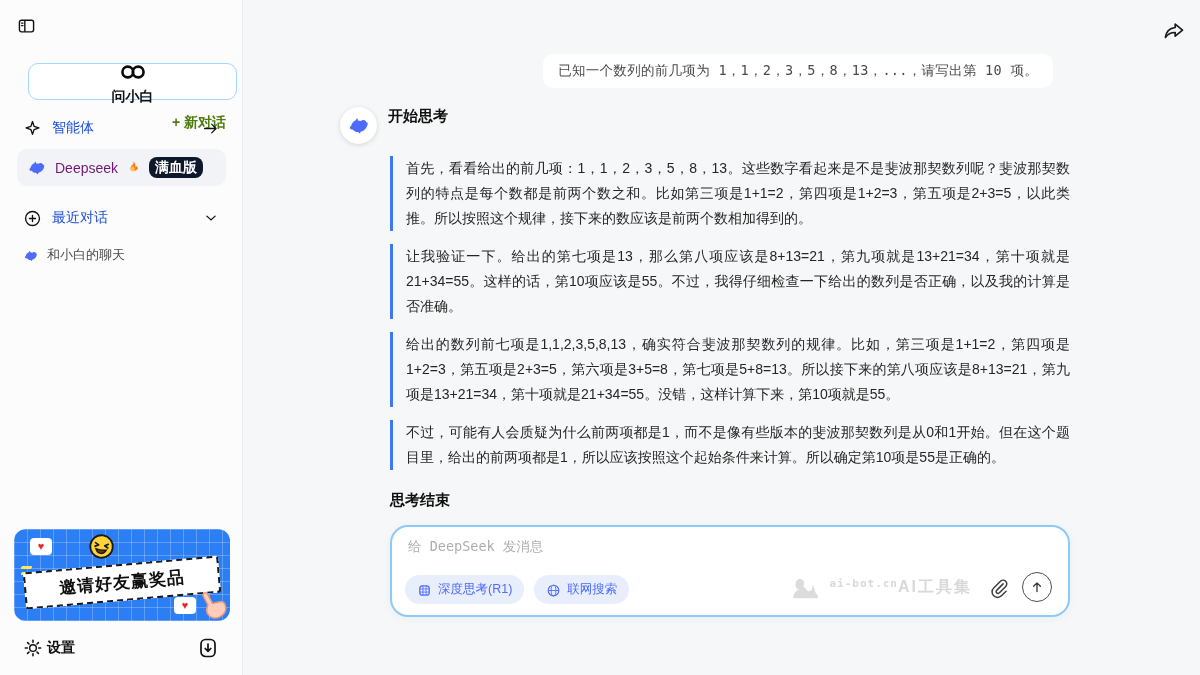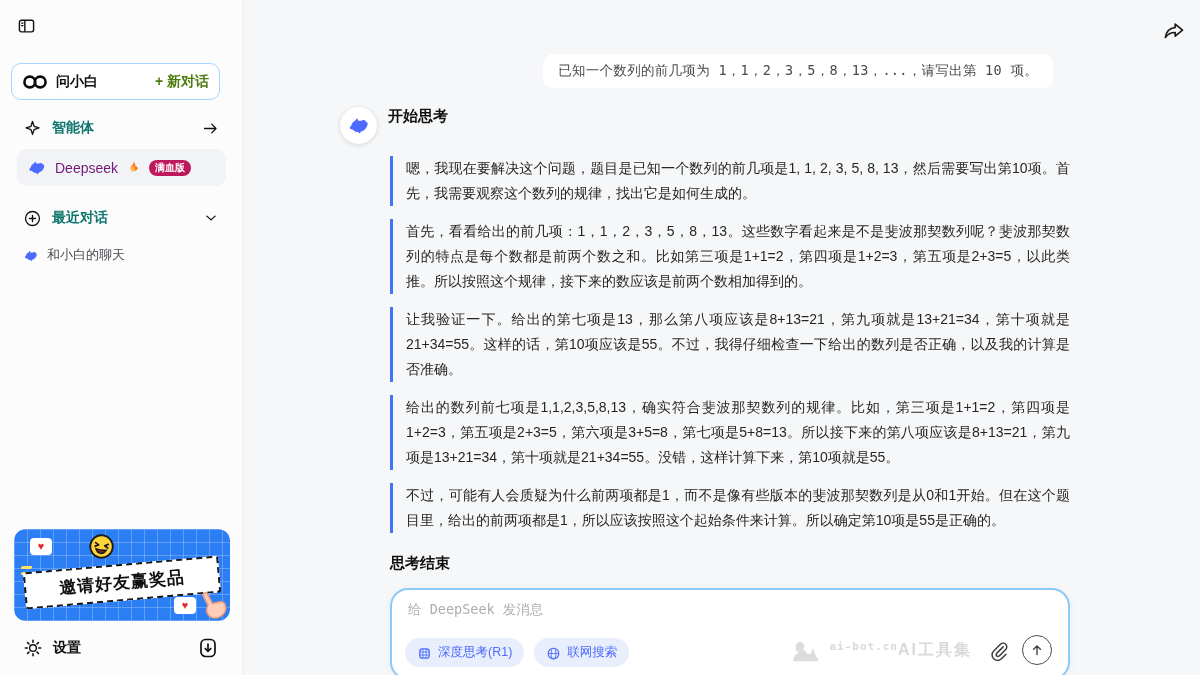--- a/index.html
+++ b/index.html
@@ -12,42 +12,42 @@
   }
   svg { display:block; }
 
   
   .sidebar {
     position:absolute; left:0; top:0; width:243px; height:675px;
     background:#fcfcfd; border-right:1px solid #ededf0;
   }
   .toggle-btn { position:absolute; left:16px; top:16px; width:21px; height:20px; cursor:pointer; }
   .brand-card {
-    position:absolute; left:11px; top:63px; width:209px; height:37px;
+    position:absolute; left:28px; top:63px; width:209px; height:37px;
     background:#fff; border:1px solid #a5d6ff; border-radius:10px;
-    display:flex; align-items:center; gap:8px; padding:0 10px; cursor:pointer;
+    display:flex; align-items:center; gap:8px; padding:0 10px; cursor:pointer;flex-direction:column;
   }
   .brand-logo { width:26px; height:16px; }
   .brand-name { font-size:14px; font-weight:700; color:#111; }
   .new-chat { margin-left:auto; color:#4d7c0f; font-size:14px; font-weight:700; cursor:pointer; }
   .side-row {
     position:absolute; left:17px; width:209px; height:32px;
     display:flex; align-items:center; gap:10px; padding:0 6px; cursor:pointer;
   }
-  .side-row .lbl { font-size:14px; font-weight:700; color:#0f766e; }
+  .side-row .lbl { font-size:14px; font-weight:400; color:#1d4ed8; }
   .side-row .tail { margin-left:auto; }
   .agents-row { top:112px; }
   .deepseek-row {
     position:absolute; left:17px; top:149px; width:209px; height:37px;
     background:#f2f3f6; border-radius:10px;
     display:flex; align-items:center; gap:8px; padding:0 10px; cursor:pointer;
   }
   .deepseek-label { font-size:14px; color:#701a75; }
   .badge-red {
-    background:#be185d; color:#fff; font-size:10px; font-weight:700;
+    background:#0f172a; color:#fff; font-size:14px; font-weight:700;
     padding:2px 6px; border-radius:8px; line-height:1.2; white-space:nowrap;
   }
   .recent-row { top:202px; }
   .recent-item {
     position:absolute; left:17px; top:238px; width:209px; height:26px;
     display:flex; align-items:flex-end; gap:8px; padding:0 6px; cursor:pointer;
   }
   .recent-item .lbl { font-size:13px; color:#4d4d52; }
 
   .promo {
@@ -72,21 +72,21 @@
   .promo-strip {
     position:absolute; left:10px; top:35px; width:196px; padding:5px 4px;
     background:#fff; border:2px dashed #1a1a1a; border-radius:3px;
     transform:rotate(-5deg); text-align:center;
     font-size:17px; font-weight:800; color:#101010; letter-spacing:1px; white-space:nowrap;
   }
   .promo .pointer { position:absolute; right:0px; bottom:-2px; width:36px; height:36px; transform:rotate(-28deg); }
 
   .settings-row {
     position:absolute; left:17px; top:633px; width:209px; height:30px;
-    display:flex; align-items:center; gap:10px; padding:0 6px; cursor:pointer;
+    display:flex; align-items:center; gap:4px; padding:0 6px; cursor:pointer;
   }
   .settings-row .lbl { font-size:14px; font-weight:700; color:#111; }
   .dl-btn { margin-left:auto; width:24px; height:26px; cursor:pointer; }
 
   
   .share-btn { position:absolute; right:14px; top:19px; width:24px; height:24px; cursor:pointer; }
 
   .chat-col { position:absolute; left:340px; top:54px; width:730px; display:flex; flex-direction:column; }
 
   .user-bubble {
@@ -333,21 +333,20 @@
   <div class="bot-header">
     <div class="avatar">
       <svg width="24" height="24" viewBox="0 0 32 32">
           <use href="#whale"></use>
         </svg>
     </div>
     <span class="think-title">开始思考</span>
   </div>
 
   <div class="thoughts">
-    <p class="thought-p">嗯，我现在要解决这个问题，题目是已知一个数列的前几项是1, 1, 2, 3, 5, 8, 13，然后需要写出第10项。首先，我需要观察这个数列的规律，找出它是如何生成的。</p>
     <p class="thought-p">首先，看看给出的前几项：1，1，2，3，5，8，13。这些数字看起来是不是斐波那契数列呢？斐波那契数列的特点是每个数都是前两个数之和。比如第三项是1+1=2，第四项是1+2=3，第五项是2+3=5，以此类推。所以按照这个规律，接下来的数应该是前两个数相加得到的。</p>
     <p class="thought-p">让我验证一下。给出的第七项是13，那么第八项应该是8+13=21，第九项就是13+21=34，第十项就是21+34=55。这样的话，第10项应该是55。不过，我得仔细检查一下给出的数列是否正确，以及我的计算是否准确。</p>
     <p class="thought-p">给出的数列前七项是1,1,2,3,5,8,13，确实符合斐波那契数列的规律。比如，第三项是1+1=2，第四项是1+2=3，第五项是2+3=5，第六项是3+5=8，第七项是5+8=13。所以接下来的第八项应该是8+13=21，第九项是13+21=34，第十项就是21+34=55。没错，这样计算下来，第10项就是55。</p>
     <p class="thought-p">不过，可能有人会质疑为什么前两项都是1，而不是像有些版本的斐波那契数列是从0和1开始。但在这个题目里，给出的前两项都是1，所以应该按照这个起始条件来计算。所以确定第10项是55是正确的。</p>
   </div>
 
   <div class="thinking-end">思考结束</div>
 
   <div class="composer">
     <textarea placeholder="给 DeepSeek 发消息" style=""></textarea>

